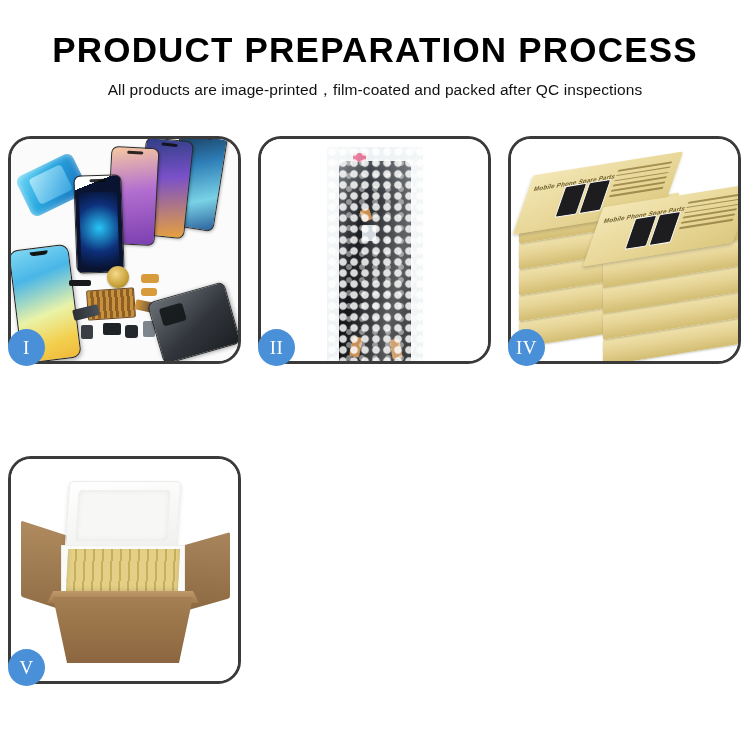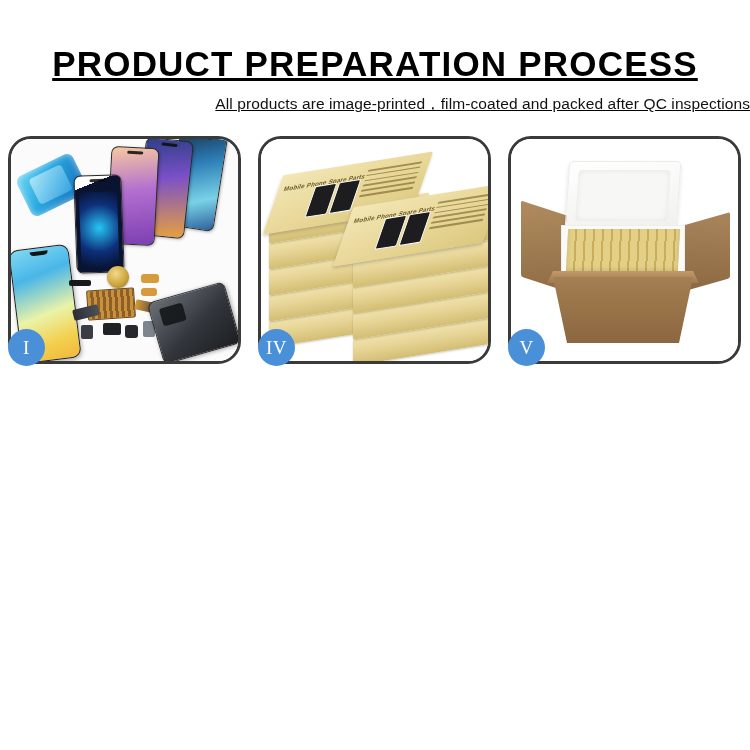--- a/index.html
+++ b/index.html
@@ -11,39 +11,37 @@
     width: 750px;
     height: 750px;
     font-family: "Liberation Sans", sans-serif;
     overflow: hidden;
     position: relative;
   }
 
   
   .header {
     text-align: center;
-    padding-top: 46px;
-    text-decoration: underline;
+    padding-top: 32px;
   }
   .title {
     font-size: 35px;
     font-weight: 700;
     letter-spacing: 1.2px;
     color: #000000;
     line-height: 1.05;
     font-family: "Liberation Sans", sans-serif;
   }
   .subtitle {
     font-size: 15.5px;
     font-weight: 400;
     color: #111111;
     margin-top: 11px;
     letter-spacing: 0.1px;
     font-family: "Liberation Sans", sans-serif;
-    text-align: right;
   }
 
   
   .grid {
     position: absolute;
     top: 136px;
     left: 8px;
     width: 734px;
     display: grid;
     grid-template-columns: repeat(3, 233px);
@@ -422,20 +420,39 @@
         <div class="part pi"></div>
         <div class="part pj"></div>
         <div class="part pk"></div>
         <div class="part pl"></div>
         <div class="backhousing"></div>
       </div>
     </div>
     <div class="badge">I</div>
   </div>
 
+  <div class="panel">
+    <div class="panel-inner p2">
+      <div class="scene">
+        <div class="bubblepack">
+          <div class="lcd"></div>
+          <div class="flexcable"></div>
+          <div class="flexchip"></div>
+          <div class="amber1"></div>
+          <div class="amber2"></div>
+          <div class="amber3"></div>
+          <div class="pinklabel"></div>
+          <div class="bubbles"></div>
+          <div class="bubbles2"></div>
+          <div class="wrapsheen"></div>
+        </div>
+      </div>
+    </div>
+    <div class="badge">II</div>
+  </div>
 
 
   <div class="panel">
     <div class="panel-inner p4">
       <div class="scene">
         <div class="stack">
 
           <div class="kbox sideA" style="top:152px"></div>
           <div class="kbox sideA" style="top:126px"></div>
           <div class="kbox sideA" style="top:100px"></div>

